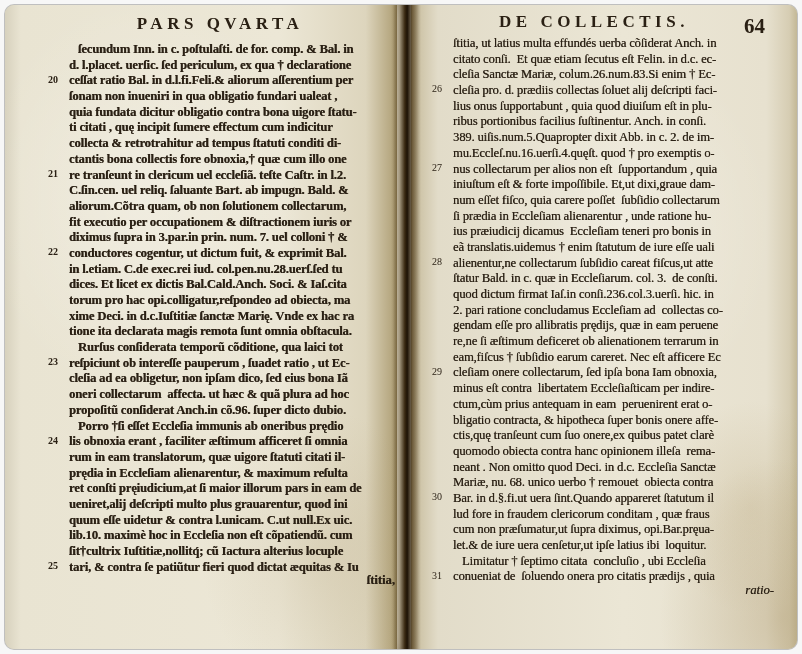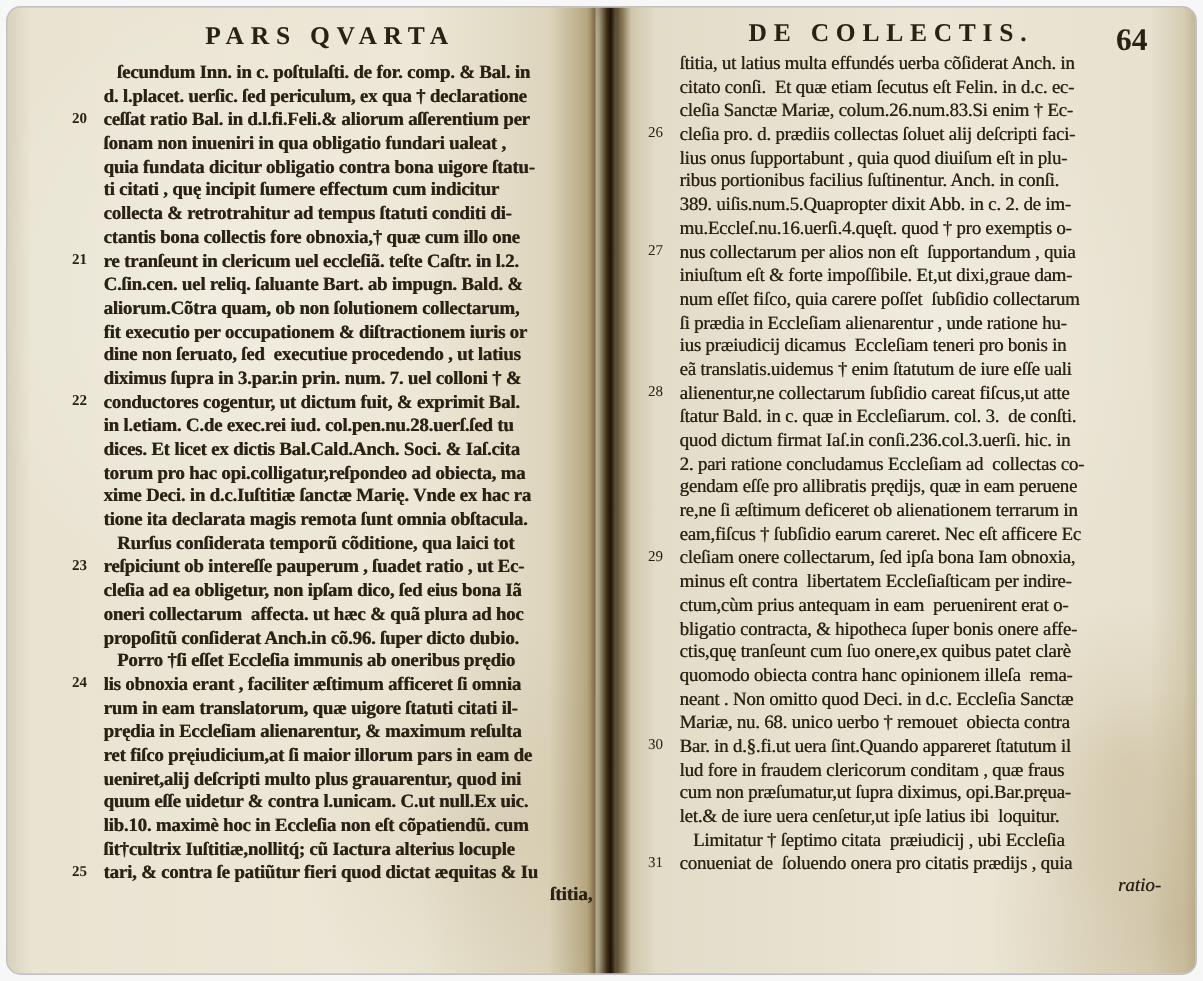--- a/index.html
+++ b/index.html
@@ -82,38 +82,37 @@
             <div class="line"><span class="ltext">ceſſat ratio Bal. in d.l.fi.Feli.&amp; aliorum aſſerentium per</span></div>
             <div class="line"><span class="ltext">ſonam non inueniri in qua obligatio fundari ualeat ,</span></div>
             <div class="line"><span class="ltext">quia fundata dicitur obligatio contra bona uigore ſtatu-</span></div>
             <div class="line"><span class="ltext">ti citati , quę incipit ſumere effectum cum indicitur</span></div>
             <div class="line"><span class="ltext">collecta &amp; retrotrahitur ad tempus ſtatuti conditi di-</span></div>
             <div class="line"><span class="lnum">21</span><span class="ltext">ctantis bona collectis fore obnoxia,† quæ cum illo one</span></div>
             <div class="line"><span class="ltext">re tranſeunt in clericum uel eccleſiã. teſte Caſtr. in l.2.</span></div>
             <div class="line"><span class="ltext">C.ſin.cen. uel reliq. ſaluante Bart. ab impugn. Bald. &amp;</span></div>
             <div class="line"><span class="ltext">aliorum.Cõtra quam, ob non ſolutionem collectarum,</span></div>
             <div class="line"><span class="ltext">fit executio per occupationem &amp; diſtractionem iuris or</span></div>
-            <div class="line"><span class="ltext">dine non ſeruato, ſed  executiue procedendo , ut latius</span></div>
             <div class="line"><span class="lnum">22</span><span class="ltext">diximus ſupra in 3.par.in prin. num. 7. uel colloni † &amp;</span></div>
             <div class="line"><span class="ltext">conductores cogentur, ut dictum fuit, &amp; exprimit Bal.</span></div>
             <div class="line"><span class="ltext">in l.etiam. C.de exec.rei iud. col.pen.nu.28.uerſ.ſed tu</span></div>
             <div class="line"><span class="ltext">dices. Et licet ex dictis Bal.Cald.Anch. Soci. &amp; Iaſ.cita</span></div>
             <div class="line"><span class="ltext">torum pro hac opi.colligatur,reſpondeo ad obiecta, ma</span></div>
             <div class="line"><span class="ltext">xime Deci. in d.c.Iuſtitiæ ſanctæ Marię. Vnde ex hac ra</span></div>
             <div class="line"><span class="ltext">tione ita declarata magis remota ſunt omnia obſtacula.</span></div>
             <div class="line"><span class="lnum">23</span><span class="ltext">   Rurſus conſiderata temporũ cõditione, qua laici tot</span></div>
             <div class="line"><span class="ltext">reſpiciunt ob intereſſe pauperum , ſuadet ratio , ut Ec-</span></div>
             <div class="line"><span class="ltext">cleſia ad ea obligetur, non ipſam dico, ſed eius bona Iã</span></div>
             <div class="line"><span class="ltext">oneri collectarum  affecta. ut hæc &amp; quã plura ad hoc</span></div>
             <div class="line"><span class="ltext">propoſitũ conſiderat Anch.in cõ.96. ſuper dicto dubio.</span></div>
             <div class="line"><span class="lnum">24</span><span class="ltext">   Porro †ſi eſſet Eccleſia immunis ab oneribus prędio</span></div>
             <div class="line"><span class="ltext">lis obnoxia erant , faciliter æſtimum afficeret ſi omnia</span></div>
             <div class="line"><span class="ltext">rum in eam translatorum, quæ uigore ſtatuti citati il-</span></div>
             <div class="line"><span class="ltext">prędia in Eccleſiam alienarentur, &amp; maximum reſulta</span></div>
-            <div class="line"><span class="ltext">ret fiſco pręiudicium,at ſi maior illorum pars in eam de</span></div>
+            <div class="line"><span class="ltext">ret conſti pręiudicium,at ſi maior illorum pars in eam de</span></div>
             <div class="line"><span class="ltext">ueniret,alij deſcripti multo plus grauarentur, quod ini</span></div>
             <div class="line"><span class="ltext">quum eſſe uidetur &amp; contra l.unicam. C.ut null.Ex uic.</span></div>
             <div class="line"><span class="ltext">lib.10. maximè hoc in Eccleſia non eſt cõpatiendũ. cum</span></div>
             <div class="line"><span class="lnum">25</span><span class="ltext">ſit†cultrix Iuſtitiæ,nollitq́; cũ Iactura alterius locuple</span></div>
             <div class="line"><span class="ltext">tari, &amp; contra ſe patiũtur fieri quod dictat æquitas &amp; Iu</span></div>
           </div>
         <div class="catchword">ſtitia,</div>
       </div>
     </div>
 
@@ -150,21 +149,21 @@
             <div class="line"><span class="ltext">ctum,cùm prius antequam in eam  peruenirent erat o-</span></div>
             <div class="line"><span class="ltext">bligatio contracta, &amp; hipotheca ſuper bonis onere affe-</span></div>
             <div class="line"><span class="ltext">ctis,quę tranſeunt cum ſuo onere,ex quibus patet clarè</span></div>
             <div class="line"><span class="ltext">quomodo obiecta contra hanc opinionem illeſa  rema-</span></div>
             <div class="line"><span class="ltext">neant . Non omitto quod Deci. in d.c. Eccleſia Sanctæ</span></div>
             <div class="line"><span class="lnum">30</span><span class="ltext">Mariæ, nu. 68. unico uerbo † remouet  obiecta contra</span></div>
             <div class="line"><span class="ltext">Bar. in d.§.fi.ut uera ſint.Quando appareret ſtatutum il</span></div>
             <div class="line"><span class="ltext">lud fore in fraudem clericorum conditam , quæ fraus</span></div>
             <div class="line"><span class="ltext">cum non præſumatur,ut ſupra diximus, opi.Bar.pręua-</span></div>
             <div class="line"><span class="ltext">let.&amp; de iure uera cenſetur,ut ipſe latius ibi  loquitur.</span></div>
-            <div class="line"><span class="lnum">31</span><span class="ltext">   Limitatur † ſeptimo citata  præiudicij , ubi Eccleſia</span></div>
+            <div class="line"><span class="lnum">31</span><span class="ltext">   Limitatur † ſeptimo citata  concluſio , ubi Eccleſia</span></div>
             <div class="line"><span class="ltext">conueniat de  ſoluendo onera pro citatis prædijs , quia</span></div>
           </div>
         <div class="catchword">ratio-</div>
       </div>
     </div>
 
   </div>
 </div>
 
 </body></html>

